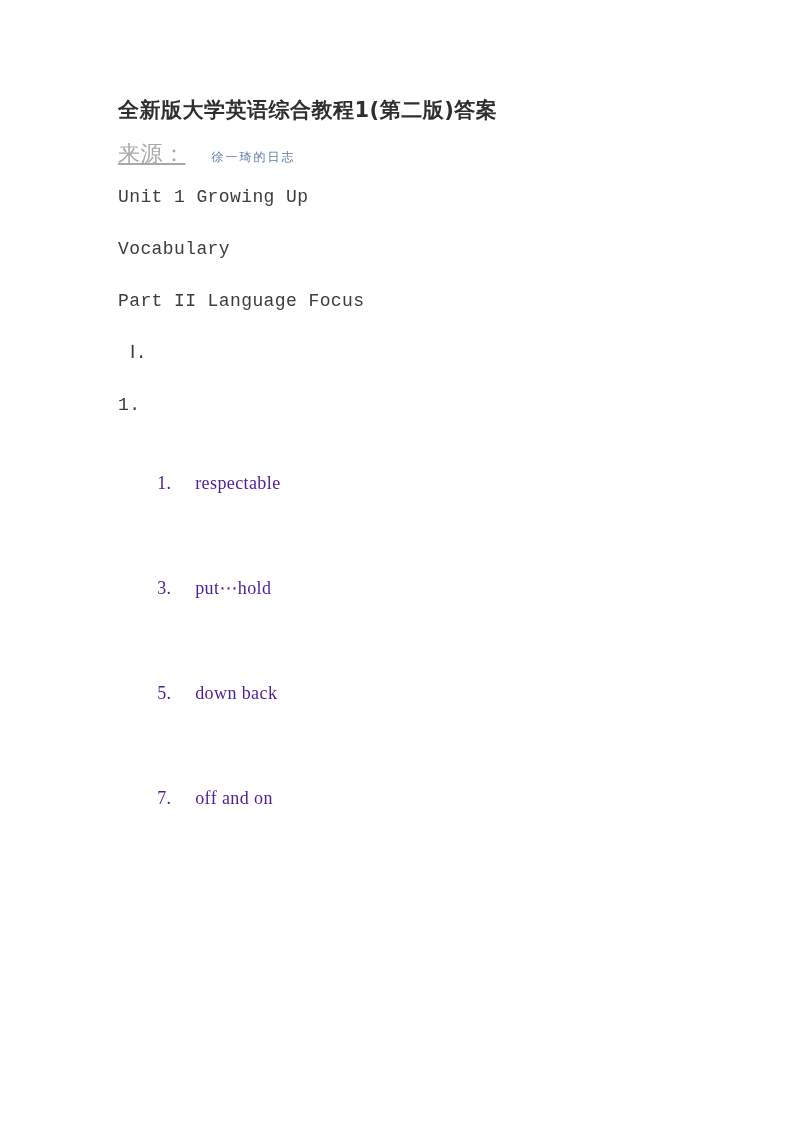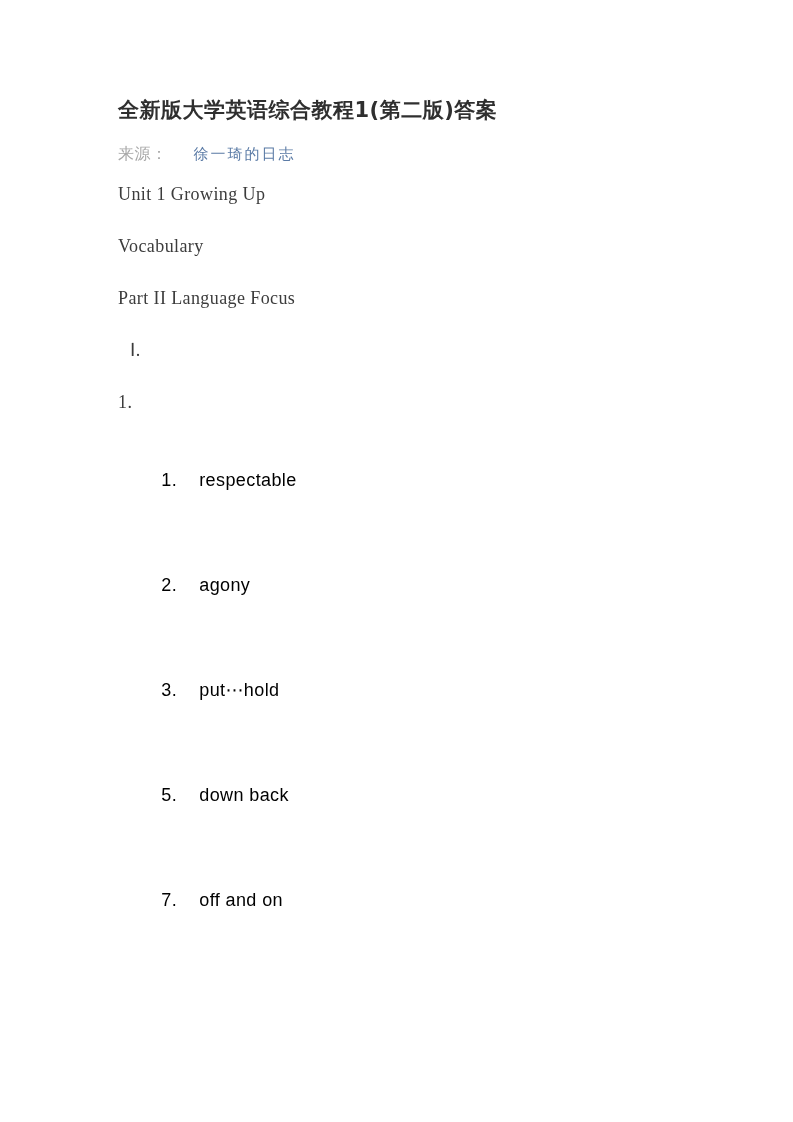--- a/index.html
+++ b/index.html
@@ -45,61 +45,62 @@
   }
 
   
   .source-line {
     margin: 0 0 12px 0;
     line-height: 30px;
     white-space: nowrap;
   }
   .source-label {
     font-family: "DejaVu Sans", "Liberation Sans", sans-serif;
-    font-size: 16px;
+    font-size: 22px;
     color: #a8a8a8;
     letter-spacing: 0.5px;
+    text-decoration: underline;
   }
   .source-link {
     font-family: "DejaVu Sans", "Liberation Sans", sans-serif;
-    font-size: 15px;
+    font-size: 12px;
     color: #5b7ba6;
     letter-spacing: 2px;
     margin-left: 26px;
     text-decoration: none;
     cursor: pointer;
   }
 
   
   .body-line {
-    font-family: Liberation Serif, serif;
+    font-family: Liberation Mono, monospace;
     font-size: 18px;
     line-height: 26px;
     color: #3c3c3c;
     margin: 0 0 26px 0;
     letter-spacing: 0.4px;
     white-space: pre;
   }
 
   .body-line.roman {
     padding-left: 12px;
     margin-bottom: 26px;
   }
 
   
   .vocab-list {
     list-style: none;
     margin: 0;
     padding: 0;
   }
   .vocab-item {
-    font-family: Liberation Sans, sans-serif;
+    font-family: Liberation Serif, serif;
     font-size: 18px;
     line-height: 26px;
-    color: #000000;
+    color: #4c1d95;
     letter-spacing: 0.4px;
     margin: 0 0 27px 0;
     white-space: pre;
     display: block;
   }
   .vocab-num {
     display: inline-block;
     min-width: 38px;
   }
   .vocab-word {
@@ -126,23 +127,20 @@
 
     <p class="body-line roman">Ⅰ.</p>
 
     <p class="body-line">1.</p>
 
     <ul class="vocab-list">
       <li class="vocab-item">
         <span class="vocab-num">1.</span><span class="vocab-word">respectable</span>
       </li>
       <li class="vocab-item">
-        <span class="vocab-num">2.</span><span class="vocab-word">agony</span>
-      </li>
-      <li class="vocab-item">
         <span class="vocab-num">3.</span><span class="vocab-word">put⋯hold</span>
       </li>
       <li class="vocab-item">
         <span class="vocab-num">5.</span><span class="vocab-word">down back</span>
       </li>
       <li class="vocab-item">
         <span class="vocab-num">7.</span><span class="vocab-word">off and on</span>
       </li>
 
     </ul>

